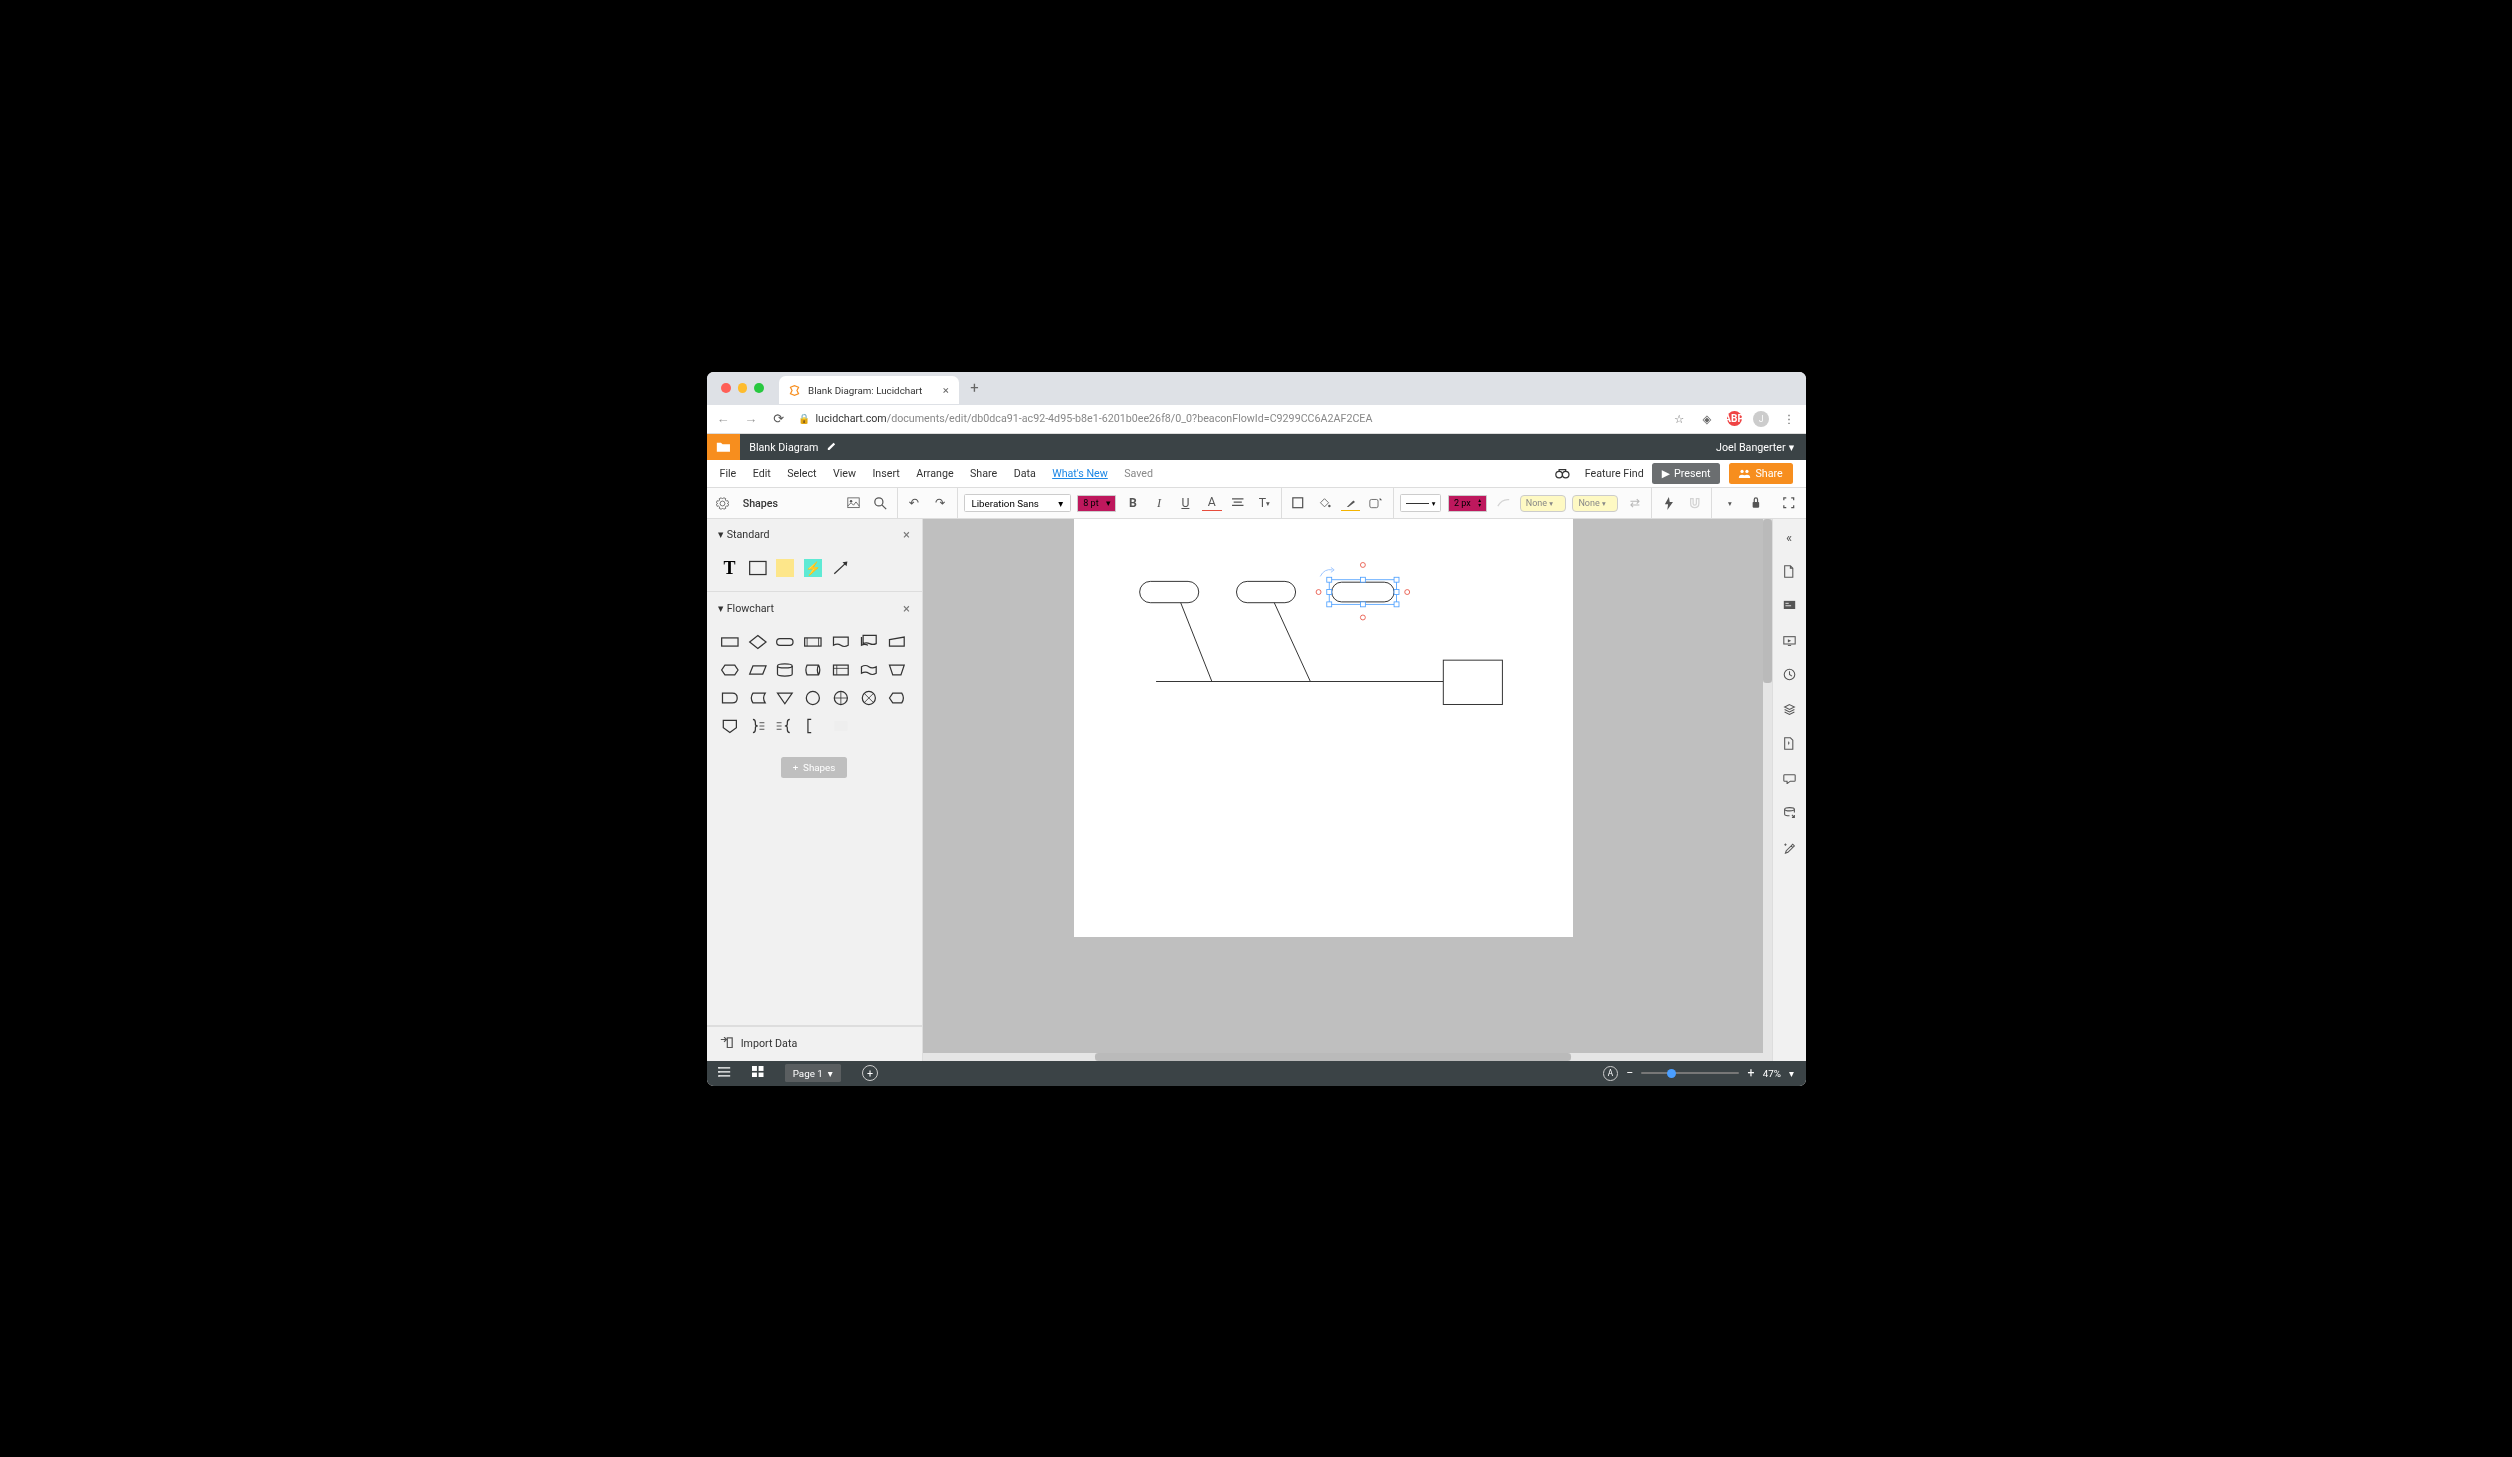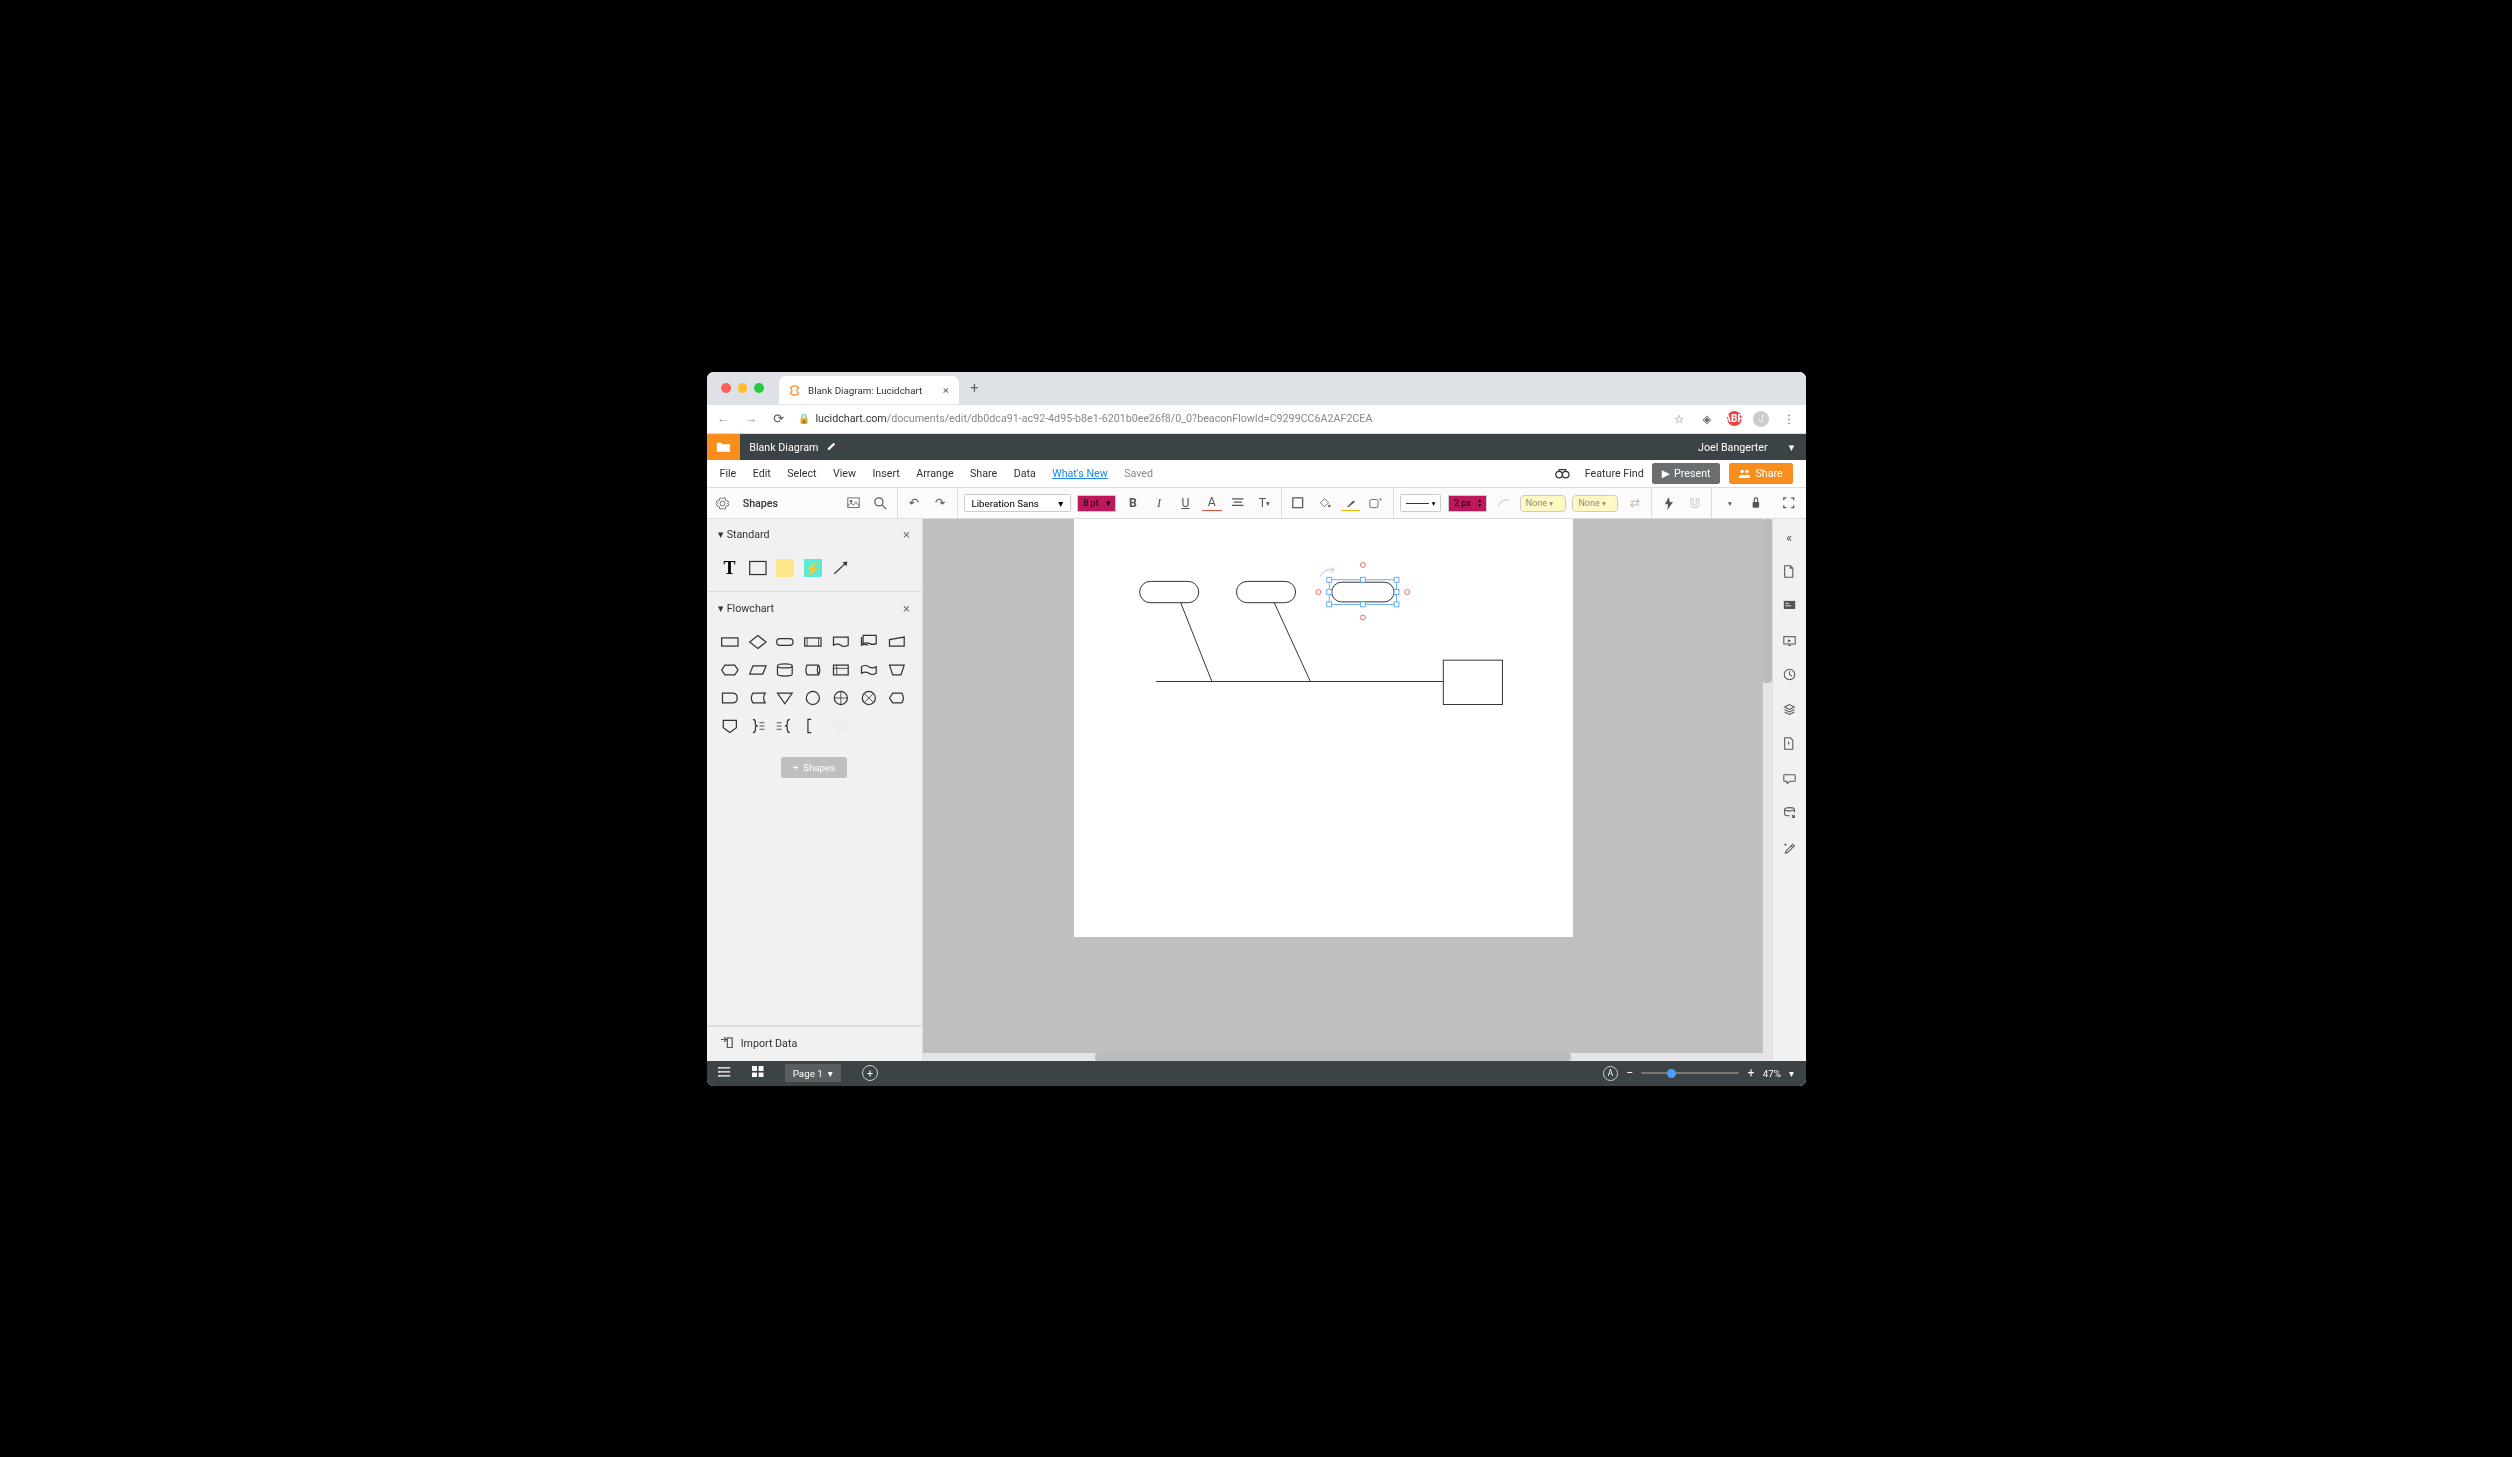--- a/index.html
+++ b/index.html
@@ -20,21 +20,21 @@
 .url-box{flex:1;display:flex;align-items:center;gap:4.9px;font-size:10.7px;color:#333}
 .lock-icon{color:#555;font-size:9.8px}
 .url-domain{color:#333}
 .url-path{color:#888}
 .addr-icon{width:16.4px;height:16.4px;display:flex;align-items:center;justify-content:center;font-size:11.5px;color:#666;cursor:pointer}
 .abp{background:#ef4444;color:#fff;border-radius:50%;font-size:10px;font-weight:bold;width:14.8px;height:14.8px}
 .avatar{background:#ccc;border-radius:50%;width:16.4px;height:16.4px;display:flex;align-items:center;justify-content:center;font-size:8.2px;color:#fff}
 .app-header{height:26px;background:#3b4346;display:flex;align-items:center;color:#fff;font-size:10.7px}
 .folder-icon{width:33px;height:26px;background:#f78e1e;display:flex;align-items:center;justify-content:center}
 .doc-title{padding:0 9.8px;display:flex;align-items:center;gap:8.2px}
-.user-menu{margin-left:auto;padding:0 11.5px;display:flex;align-items:center;gap:21px}
+.user-menu{margin-left:auto;padding:0 11.5px;display:flex;align-items:center;gap:3px}
 .menu-bar{height:28px;background:#fff;border-bottom:0.8px solid #ddd;display:flex;align-items:center;padding:0 13px;gap:16.4px;font-size:10.7px;color:#333}
 .menu-item{cursor:pointer}
 .menu-link{color:#1e88e5;text-decoration:underline}
 .menu-saved{color:#888}
 .menu-right{margin-left:auto;display:flex;align-items:center;gap:8.2px}
 .feature-find{display:flex;align-items:center;gap:15px;color:#333}
 .btn{padding:4.1px 9.8px;border-radius:2.5px;font-size:10.7px;cursor:pointer;display:flex;align-items:center;gap:4.1px}
 .btn-present{background:#6b6e70;color:#fff}
 .btn-share{background:#f78e1e;color:#fff}
 .toolbar{height:31px;background:#fbfbfb;border-bottom:0.8px solid #ddd;display:flex;align-items:center}

